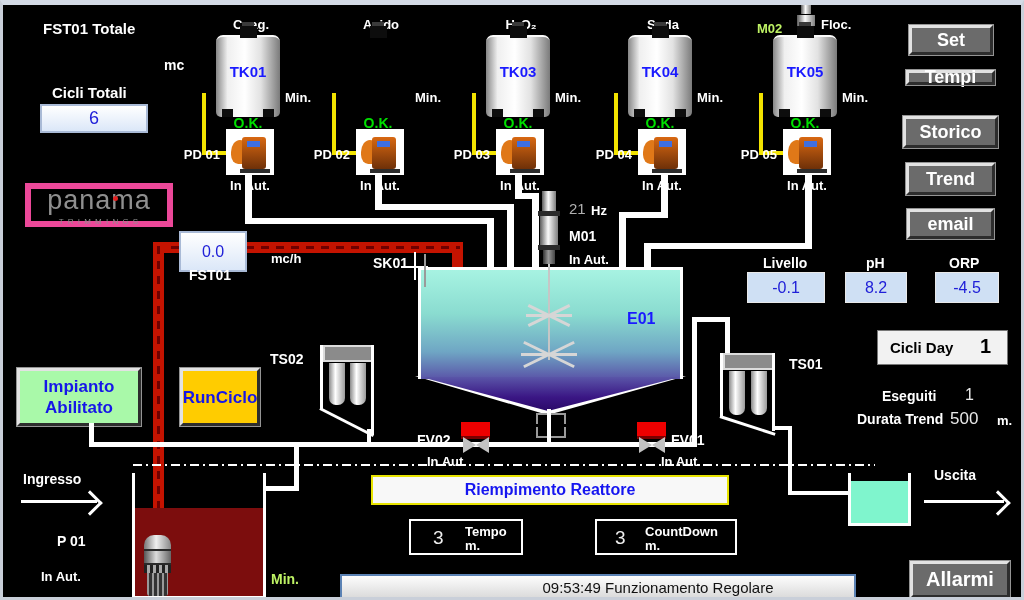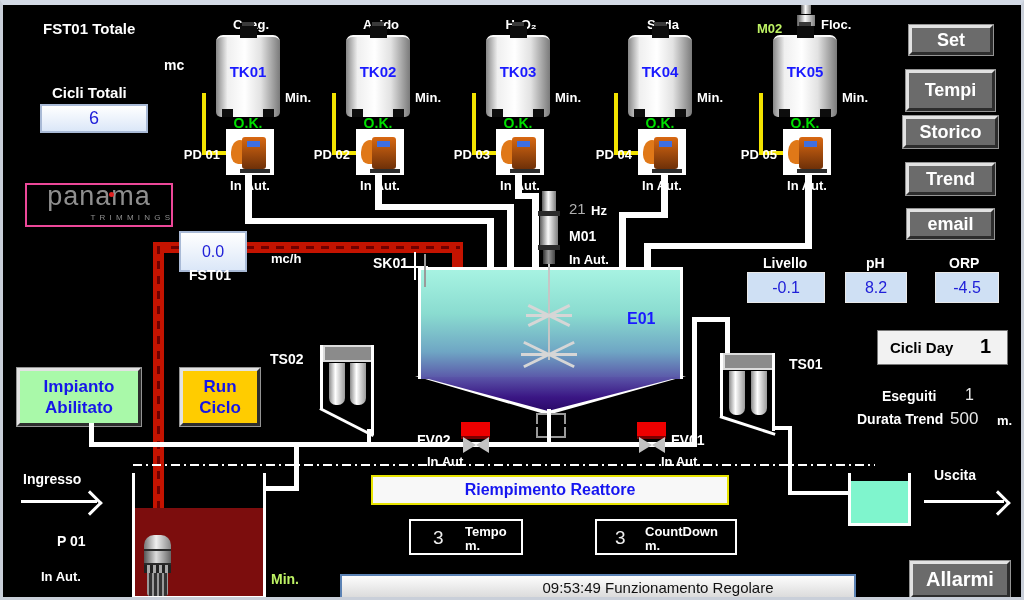--- a/index.html
+++ b/index.html
@@ -76,25 +76,20 @@
         <div class="pump-base"></div>
       </div>
     <div class="pdl">PD 01</div>
     <div class="inautl">In Aut.</div>
   </div>
 
   <div class="unit" style="left:313px;top:0">
     <div class="chem">Acido</div>
     <div class="ypipe" style="left:16px;top:88px;width:4px;height:62px"></div>
     <div class="ypipe" style="left:16px;top:146px;width:26px;height:4px"></div>
-    <div class="tankbody">
-        <div class="foot" style="left:6px"></div>
-        <div class="foot" style="right:6px"></div>
-        <div class="tklabel">TK02</div>
-      </div>
     <div class="tankcap"></div>
     <div class="minl">Min.</div>
     <div class="okl">O.K.</div>
     <div class="pumpbox">
         <div class="pump-head"></div>
         <div class="pump-body"></div>
         <div class="pump-screen"></div>
         <div class="pump-base"></div>
       </div>
     <div class="pdl">PD 02</div>
@@ -180,47 +175,47 @@
   <div class="pipe" style="left:512px;top:188px;width:24px;height:6px"></div>
   <div class="pipe" style="left:529px;top:188px;width:7px;height:78px"></div>
   <div class="pipe" style="left:658px;top:168px;width:7px;height:45px"></div>
   <div class="pipe" style="left:616px;top:207px;width:49px;height:6px"></div>
   <div class="pipe" style="left:616px;top:207px;width:7px;height:59px"></div>
   <div class="pipe" style="left:802px;top:168px;width:7px;height:76px"></div>
   <div class="pipe" style="left:641px;top:238px;width:168px;height:6px"></div>
   <div class="pipe" style="left:641px;top:238px;width:7px;height:28px"></div>
 
   <div class="btn3d" style="left:906px;top:20px;width:84px;height:30px">Set</div>
-  <div class="btn3d" style="left:903px;top:65px;width:89px;height:41px">Tempi</div>
+  <div class="btn3d" style="left:903px;top:65px;width:89px;height:15px">Tempi</div>
   <div class="btn3d" style="left:900px;top:111px;width:95px;height:32px">Storico</div>
   <div class="btn3d" style="left:903px;top:158px;width:89px;height:32px">Trend</div>
   <div class="btn3d" style="left:904px;top:204px;width:87px;height:30px">email</div>
 
   <div class="rpipe" style="left:150px;top:237px;width:310px;height:11px"></div>
   <div class="rdash h" style="left:153px;top:241px;width:304px;height:3px"></div>
   <div class="rpipe" style="left:150px;top:237px;width:11px;height:297px"></div>
   <div class="rdash v" style="left:154px;top:241px;width:3px;height:290px"></div>
   <div class="rpipe" style="left:449px;top:246px;width:11px;height:22px"></div>
   <div class="valuebox" style="left:176px;top:226px;width:68px;height:41px;font-size:16px">
       <span>0.0</span>
     </div>
   <div class="lbl" style="left:268px;top:246px">mc/h</div>
   <div class="lbl f14" style="left:186px;top:262px">FST01</div>
 
-  <div style="position:absolute;left:22px;top:178px;width:148px;height:44px;border:2px solid #ec4899;box-sizing:border-box">
+  <div style="position:absolute;left:22px;top:178px;width:148px;height:44px;border:6px solid #ec4899;box-sizing:border-box">
     <div style="position:absolute;left:0;top:-4px;width:100%;text-align:center;color:#8f8f8f;font-size:27px;letter-spacing:1px">panama</div>
     <div style="position:absolute;left:82px;top:7px;width:5px;height:5px;border-radius:50%;background:#e02020"></div>
-    <div style="position:absolute;left:0;top:28px;width:100%;text-align:right;color:#8f8f8f;font-size:8px;letter-spacing:1px">T R I M M I N G S</div>
+    <div style="position:absolute;left:0;top:28px;width:100%;text-align:center;color:#8f8f8f;font-size:8px;letter-spacing:1px">T R I M M I N G S</div>
   </div>
 
   <div class="btn3d" style="left:14px;top:363px;width:124px;height:58px;background:#a9f9a9;color:#1616e8;font-size:17px;flex-direction:column;line-height:21px">
     <span>Impianto</span>
     <span>Abilitato</span>
   </div>
-  <div class="btn3d" style="left:177px;top:363px;width:80px;height:58px;background:#ffcc00;color:#1616e8;font-size:17px;flex-direction:column;line-height:21px">
+  <div class="btn3d" style="left:177px;top:363px;width:80px;height:58px;background:#ffcc00;color:#1616e8;font-size:17px;line-height:21px">
     <span>Run</span>
     <span>Ciclo</span>
   </div>
 
   <div style="position:absolute;left:412px;top:371px;width:271px;height:39px;background:#fff;clip-path:polygon(0 0,100% 0,49% 100%)"></div>
   <div style="position:absolute;left:415px;top:262px;width:265px;height:112px;border:3px solid #fff;border-bottom:none;box-sizing:border-box;background:linear-gradient(180deg,#a7f3e2 0%,#8adcd0 40%,#6fa6c4 75%,#5a55a8 100%)"></div>
   <div style="position:absolute;left:418px;top:372px;width:259px;height:34px;background:linear-gradient(180deg,#5a55a8 0%,#3a1684 60%,#2a0968 100%);clip-path:polygon(0 0,100% 0,49% 100%)"></div>
   <div class="lbl f16" style="left:624px;top:305px;color:#1a1aff">E01</div>
 
   <div class="lbl f14" style="left:370px;top:250px">SK01</div>

